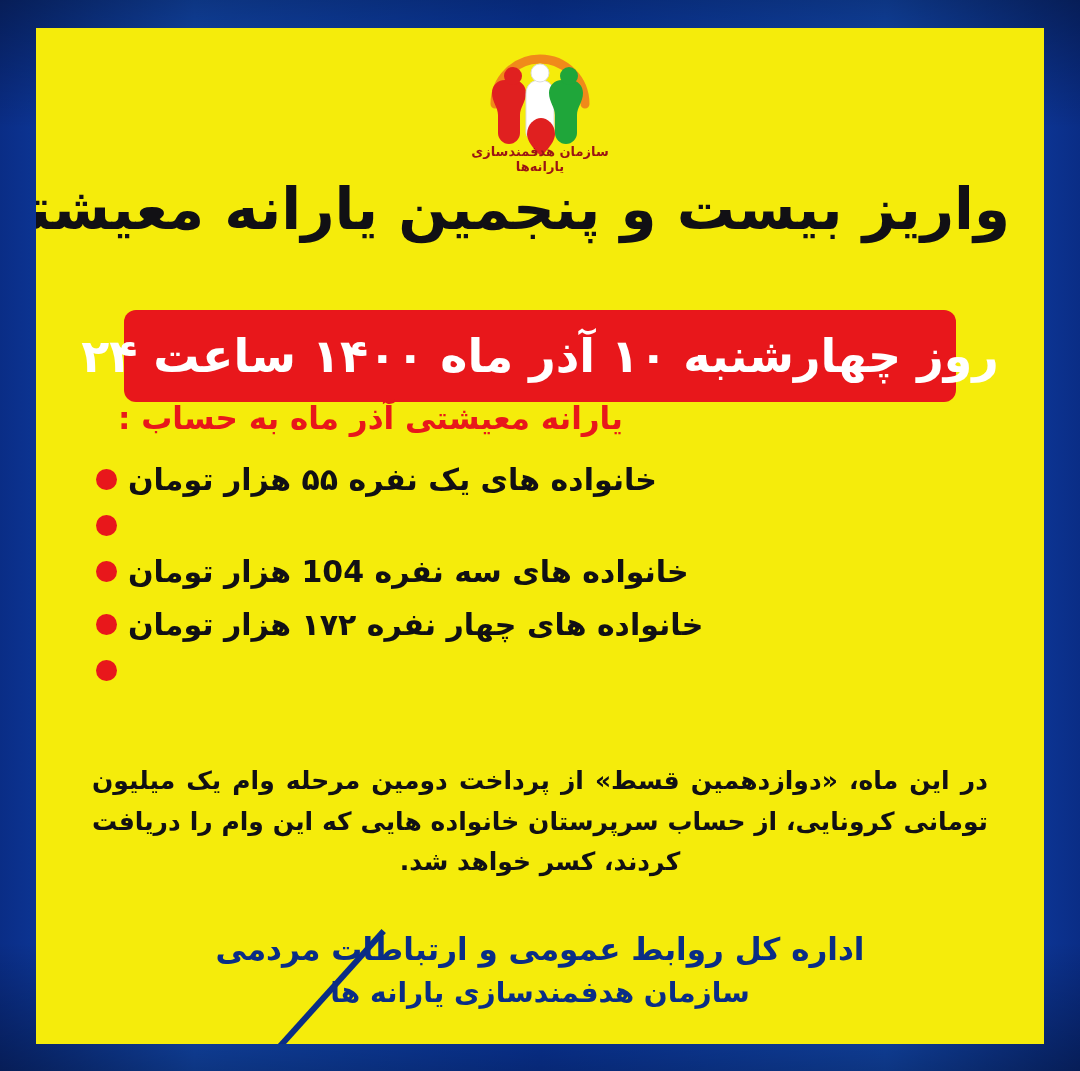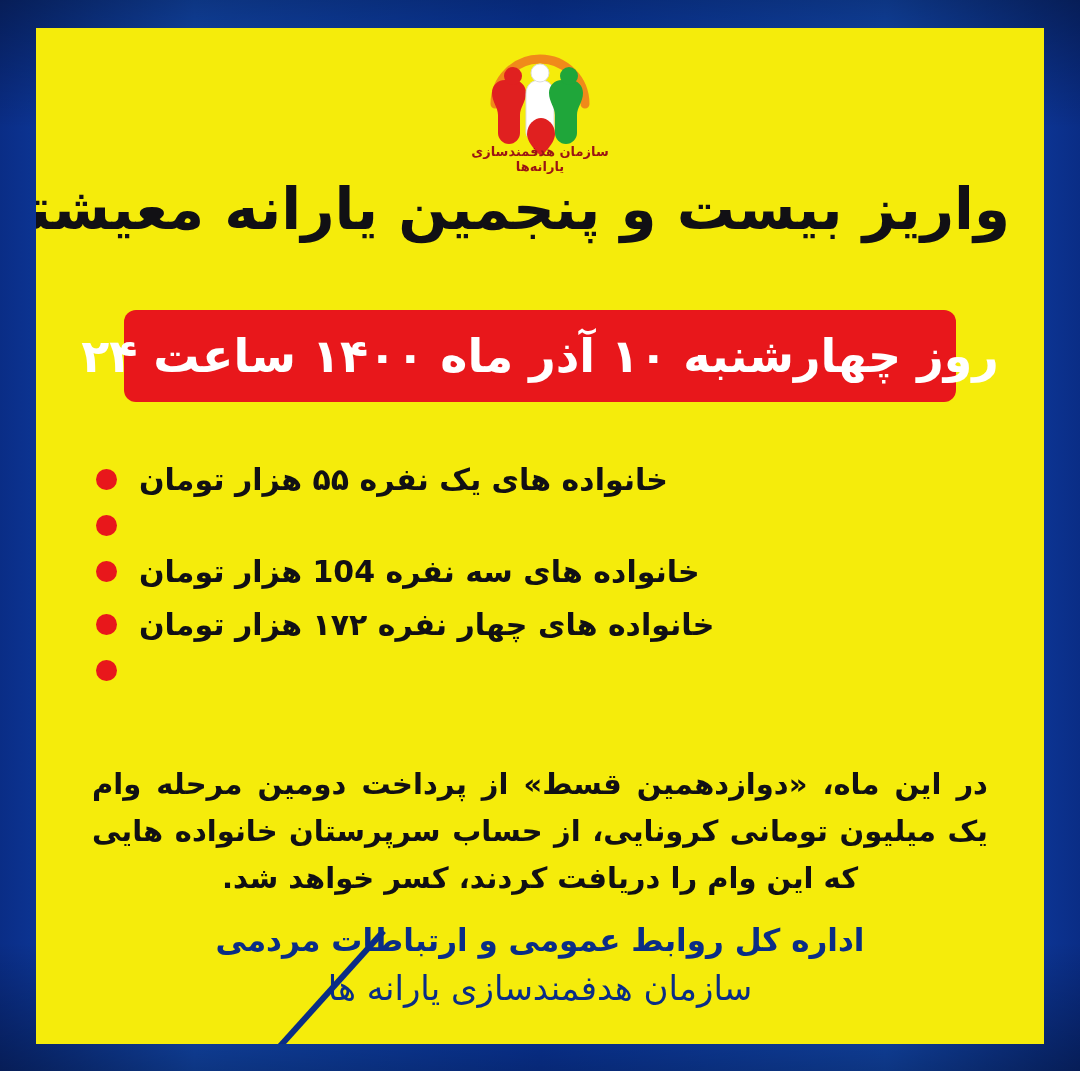--- a/index.html
+++ b/index.html
@@ -134,21 +134,21 @@
     margin: 0;
     padding: 0;
     list-style: none;
     direction: rtl;
   }
   .list li {
     display: flex;
     flex-direction: row-reverse;
     align-items: center;
     justify-content: flex-start;
-    gap: 22px;
+    gap: 11px;
     margin-bottom: 18px;
     padding-left: 0;
   }
   .bullet {
     flex: 0 0 auto;
     width: 21px;
     height: 21px;
     border-radius: 50%;
     background: #e8171b;
     display: inline-block;
@@ -162,21 +162,21 @@
 
   
   .paragraph {
     position: absolute;
     top: 733px;
     right: 56px;
     left: 56px;
     direction: rtl;
     text-align: justify;
     text-align-last: center;
-    font-size: 29px;
+    font-size: 25px;
     font-weight: bold;
     color: #111014;
     line-height: 1.62;
   }
 
   
   .footer {
     position: absolute;
     bottom: 30px;
     right: 40px;
@@ -184,22 +184,22 @@
     text-align: center;
     direction: rtl;
     color: #0a2d86;
   }
   .footer .f-line1 {
     font-size: 31px;
     font-weight: bold;
     line-height: 1.5;
   }
   .footer .f-line2 {
-    font-size: 34px;
-    font-weight: normal;
+    font-size: 28px;
+    font-weight: bold;
     line-height: 1.5;
   }
 </style>
 </head>
 <body>
 
 <div class="poster">
   <div class="card">
 
     <div class="corner-slash"></div>
@@ -222,20 +222,21 @@
       </svg>
       <div class="logo-caption">سازمان هدفمندسازی یارانه‌ها</div>
     </div>
 
     <div class="title">واریز بیست و پنجمین یارانه معیشتی</div>
 
     <div class="date-band">
       <span class="date-text">روز چهارشنبه ۱۰ آذر ماه ۱۴۰۰ ساعت ۲۴</span>
     </div>
 
+    <div class="subtitle">یارانه معیشتی آذر ماه به حساب :</div>
 
     <ul class="list">
       <li>
         <span class="bullet"></span>
         <span class="item-text">خانواده های یک نفره ۵۵ هزار تومان</span>
       </li>
       <li>
         <span class="bullet"></span>
       </li>
       <li>

